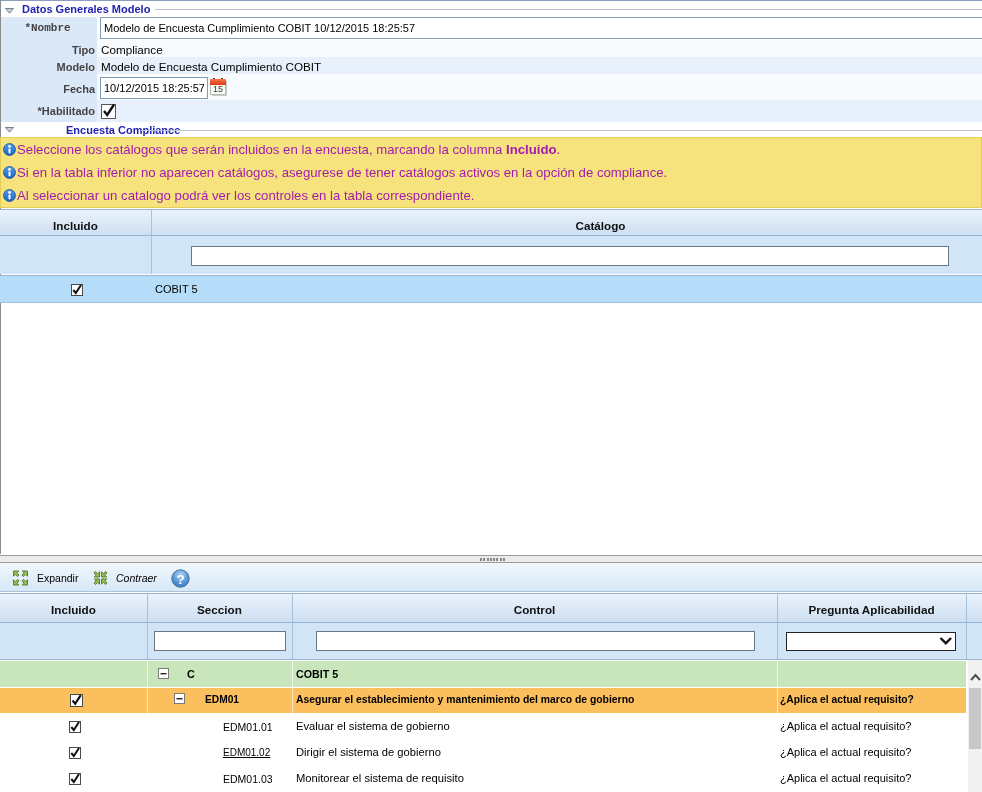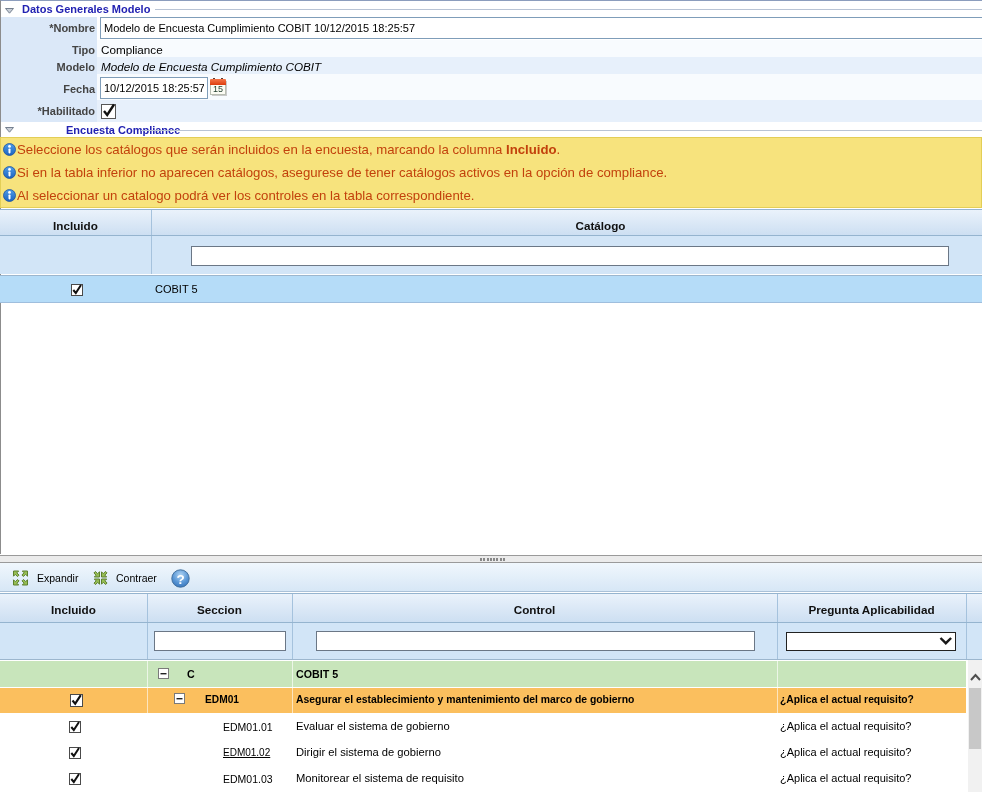--- a/index.html
+++ b/index.html
@@ -9,21 +9,21 @@
   #page { position:relative; width:982px; height:792px; }
   .legend { font-weight:bold; color:#2222b2; font-size:11px; }
   .lbl { font-weight:bold; color:#444; font-size:11px; }
   .hline { height:1px; background:#b9c4d5; }
   .vline { width:1px; background:#a5c2dd; }
   input.txt { position:absolute; border:1px solid #7f9db9; background:#fff;
     font-family:"Liberation Sans", sans-serif; font-size:11px; padding:0 3px; }
   .hdrband { background:linear-gradient(#eaf2fb,#cddff2); border-top:1px solid #95b4cf; border-bottom:1px solid #95b4cf; }
   .hdrtxt { font-weight:bold; color:#111; font-size:11.7px; }
   .c11 { font-size:11px; }
-  .info { font-size:13.2px; color:#c2410c; }
+  .info { font-size:13.2px; color:#a21caf; }
 </style>
 </head>
 <body>
 <div id="page">
 
   <div class="abs" style="left:0;top:0;width:982px;height:554px;border-left:1px solid #8c8c8c;border-top:1px solid #8c9dbd;"></div>
 
   <svg class="abs" style="left:5px;top:8px" width="9" height="6">
       <polygon points="0.5,0.5 8.5,0.5 4.5,5.2" fill="#c9cfd8" stroke="#75808f" stroke-width="1"></polygon>
     </svg>
@@ -31,29 +31,29 @@
   <div class="abs hline" style="left:155px;top:9px;width:827px;"></div>
 
   <div class="abs" style="left:1px;top:17px;width:981px;height:23px;background:#ffffff;"></div>
   <div class="abs" style="left:1px;top:40px;width:981px;height:17px;background:#f8fbfe;"></div>
   <div class="abs" style="left:1px;top:57px;width:981px;height:17px;background:#e7f0fb;"></div>
   <div class="abs" style="left:1px;top:74px;width:981px;height:26px;background:#f8fbfe;"></div>
   <div class="abs" style="left:1px;top:100px;width:981px;height:22px;background:#e7f0fb;"></div>
 
   <div class="abs" style="left:1px;top:17px;width:96px;height:105px;background:#dbe8f8;"></div>
 
-  <div class="abs lbl" style="left:0;top:22px;width:95px;text-align:right;">*Nombre</div>
+  <div class="abs lbl" style="left:0;top:22px;width:95px;text-align:center;font-family:Liberation Mono, monospace;">*Nombre</div>
   <div class="abs lbl" style="left:0;top:44px;width:95px;text-align:right;">Tipo</div>
   <div class="abs lbl" style="left:0;top:61px;width:95px;text-align:right;">Modelo</div>
   <div class="abs lbl" style="left:0;top:83px;width:95px;text-align:right;">Fecha</div>
   <div class="abs lbl" style="left:0;top:105px;width:95px;text-align:right;padding-left:22px;">*Habilitado</div>
 
   <input class="txt" style="left: 100px; top: 17px; width: 884px; height: 22px;" value="Modelo de Encuesta Cumplimiento COBIT 10/12/2015 18:25:57">
   <div class="abs" style="left:101px;top:43px;font-size:11.7px;">Compliance</div>
-  <div class="abs" style="left:101px;top:60px;font-size:11.7px;font-style:italic;">Modelo de Encuesta Cumplimiento COBIT</div>
+  <div class="abs" style="left:101px;top:60px;font-size:11.7px;">Modelo de Encuesta Cumplimiento COBIT</div>
   <input class="txt" style="left: 100px; top: 77px; width: 108px; height: 22px;" value="10/12/2015 18:25:57">
 
   <div class="abs" style="left:210px;top:78px;width:17px;height:18px;">
     <div class="abs" style="left:3px;top:0;width:2px;height:4px;background:#5a3c32;"></div>
     <div class="abs" style="left:11px;top:0;width:2px;height:4px;background:#5a3c32;"></div>
     <div class="abs" style="left:0;top:1px;width:16px;height:6px;background:linear-gradient(#f4764a,#dd3c0e);border-radius:1px 1px 0 0;"></div>
     <div class="abs" style="left:0;top:7px;width:16px;height:10px;background:#fcfcf4;border:1px solid #b9bdb2;border-top:0;font-size:9px;text-align:center;line-height:9px;color:#1d3a2a;">15</div>
     <div class="abs" style="left:16px;top:3px;width:1px;height:15px;background:#c9c9c9;"></div>
     <div class="abs" style="left:2px;top:17px;width:15px;height:1px;background:#c9c9c9;"></div>
   </div>
@@ -129,21 +129,21 @@
   <div class="abs" style="left:37px;top:572px;font-size:10.5px;">Expandir</div>
 
   <svg class="abs" style="left:92px;top:570px" width="17" height="16" viewBox="0 0 16 16">
     <g fill="#97bf55" stroke="#5c7f2d" stroke-width="1">
       <path d="M7 7 v-5.2 l-1.9 1.9 -2.2-2.2 -1.5 1.5 2.2 2.2 L1.8 7 Z"></path>
       <path d="M9 7 h5.2 l-1.9-1.9 2.2-2.2 -1.5-1.5 -2.2 2.2 L9 1.8 Z"></path>
       <path d="M7 9 h-5.2 l1.9 1.9 -2.2 2.2 1.5 1.5 2.2-2.2 L7 14.2 Z"></path>
       <path d="M9 9 v5.2 l1.9-1.9 2.2 2.2 1.5-1.5 -2.2-2.2 L14.2 9 Z"></path>
     </g>
   </svg>
-  <div class="abs" style="left:116px;top:572px;font-size:10.5px;">Contraer</div>
+  <div class="abs" style="left:116px;top:572px;font-size:10.5px;font-style:italic;">Contraer</div>
 
   <svg class="abs" style="left:171px;top:569px" width="19" height="19" viewBox="0 0 19 19">
     <defs>
         <radialGradient id="hg" cx="0.5" cy="0.3" r="0.8">
           <stop offset="0" stop-color="#aed3f3"></stop>
           <stop offset="0.55" stop-color="#5a97d6"></stop>
           <stop offset="1" stop-color="#2f6cb5"></stop>
         </radialGradient>
       </defs>
     <circle cx="9.5" cy="9.5" r="8.7" fill="url(#hg)" stroke="#43719f" stroke-width="1"></circle>

